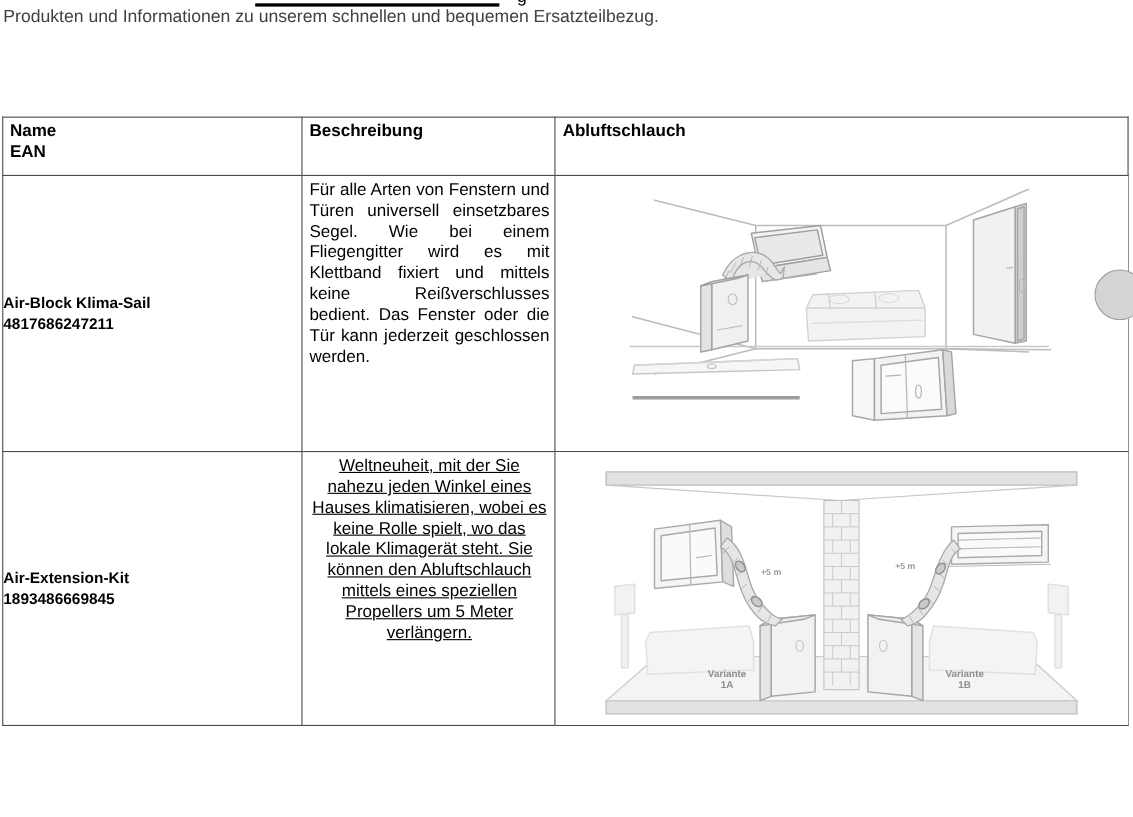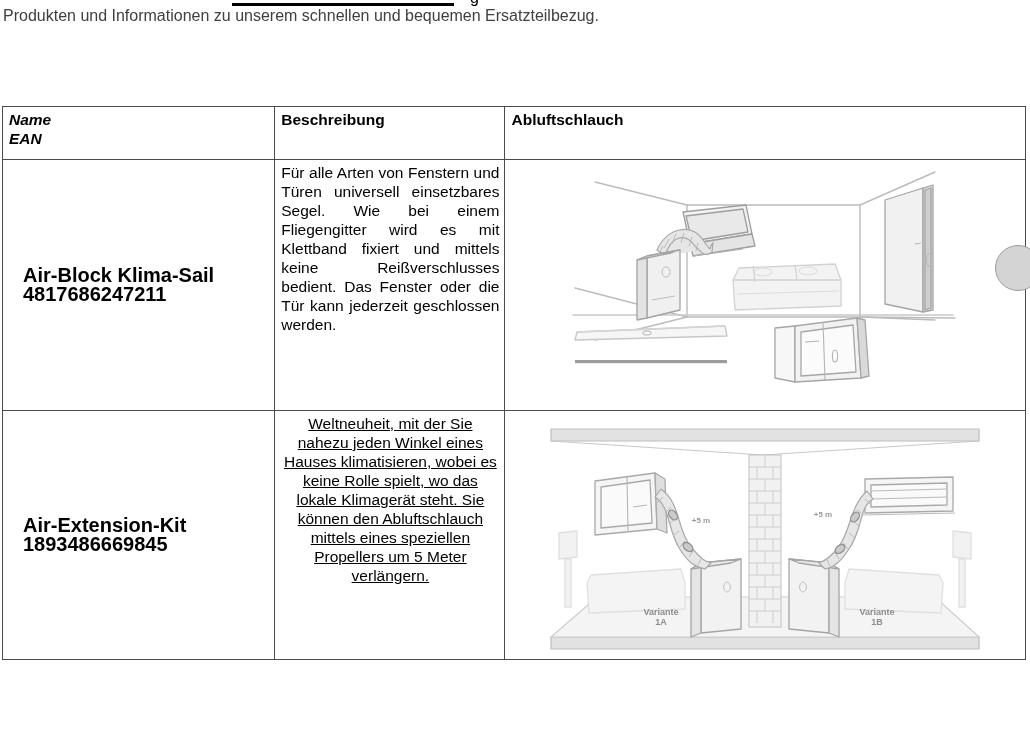--- a/index.html
+++ b/index.html
@@ -78,28 +78,28 @@
   .col-desc  { width: 230px; }
   .col-sketch{ width: 520px; }
 
   thead th {
     font-weight: bold;
     font-size: 16px;
     line-height: 20px;
     text-align: left;
     height: 46px;
   }
-  .hdr-line { display: block; font-style: italic; }
+  .hdr-line { display: block; }
 
   td.name-cell {
     font-weight: bold;
     vertical-align: middle;
-    font-size: 20px;
+    font-size: 14px;
     line-height: 19px;
-    padding-left: 20px;
+    padding-left: 0;
     margin-left: 20px;
   }
   td.name-cell .ean { display: block; }
 
   td.desc-cell        { text-align: justify; hyphens: none; }
   td.desc-cell.flush  { text-align: center; text-decoration: underline; }
   td.desc-cell p      { margin: 0; }
 
   td.sketch-cell {
     padding: 0;

